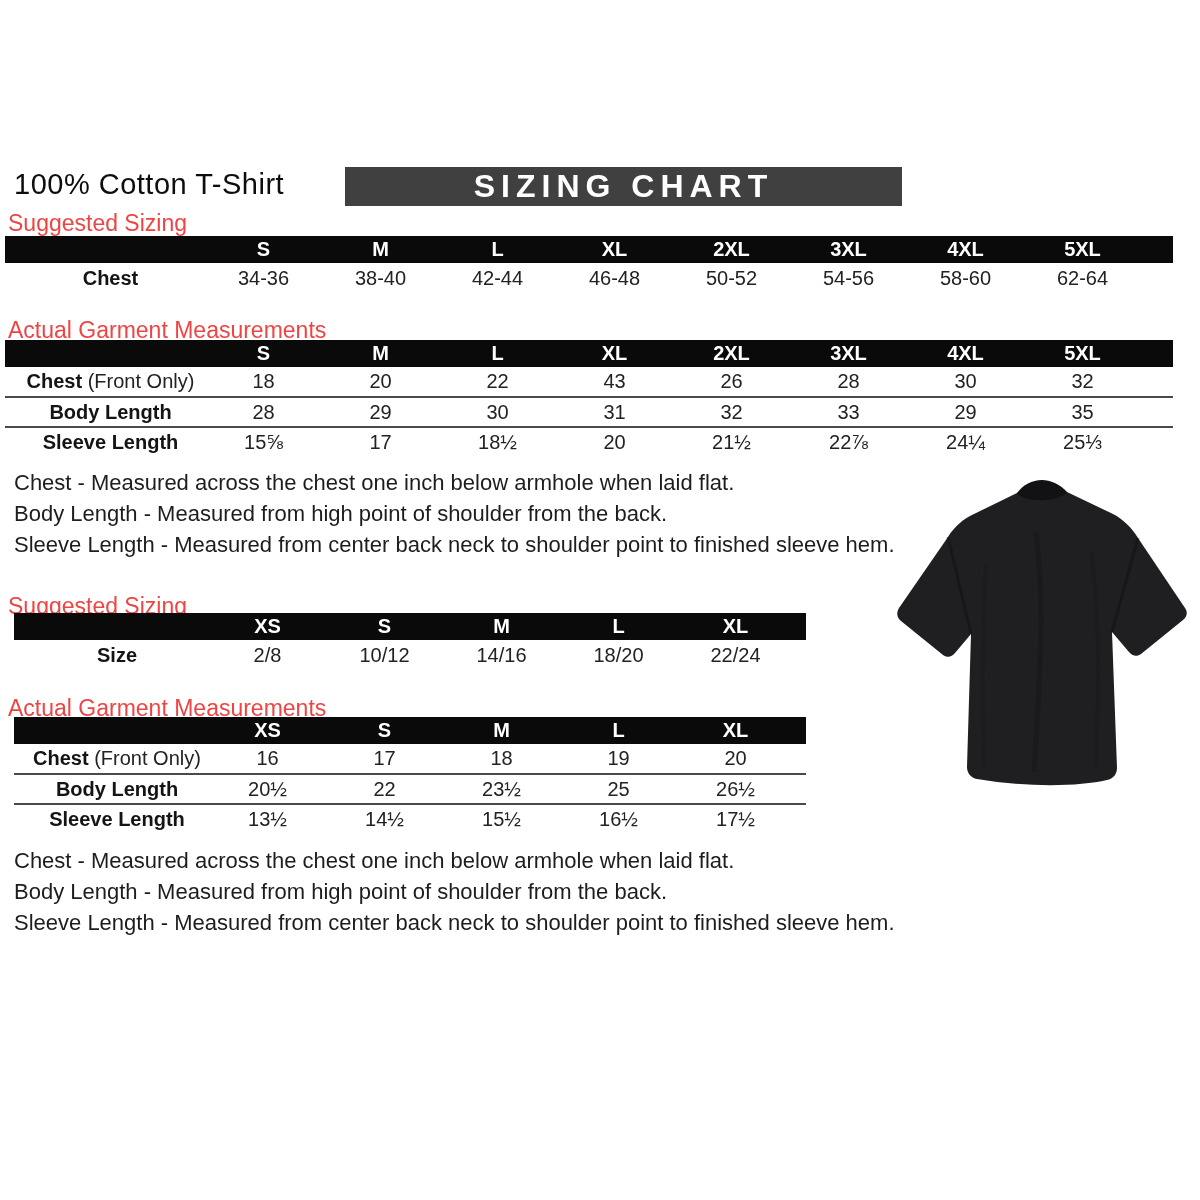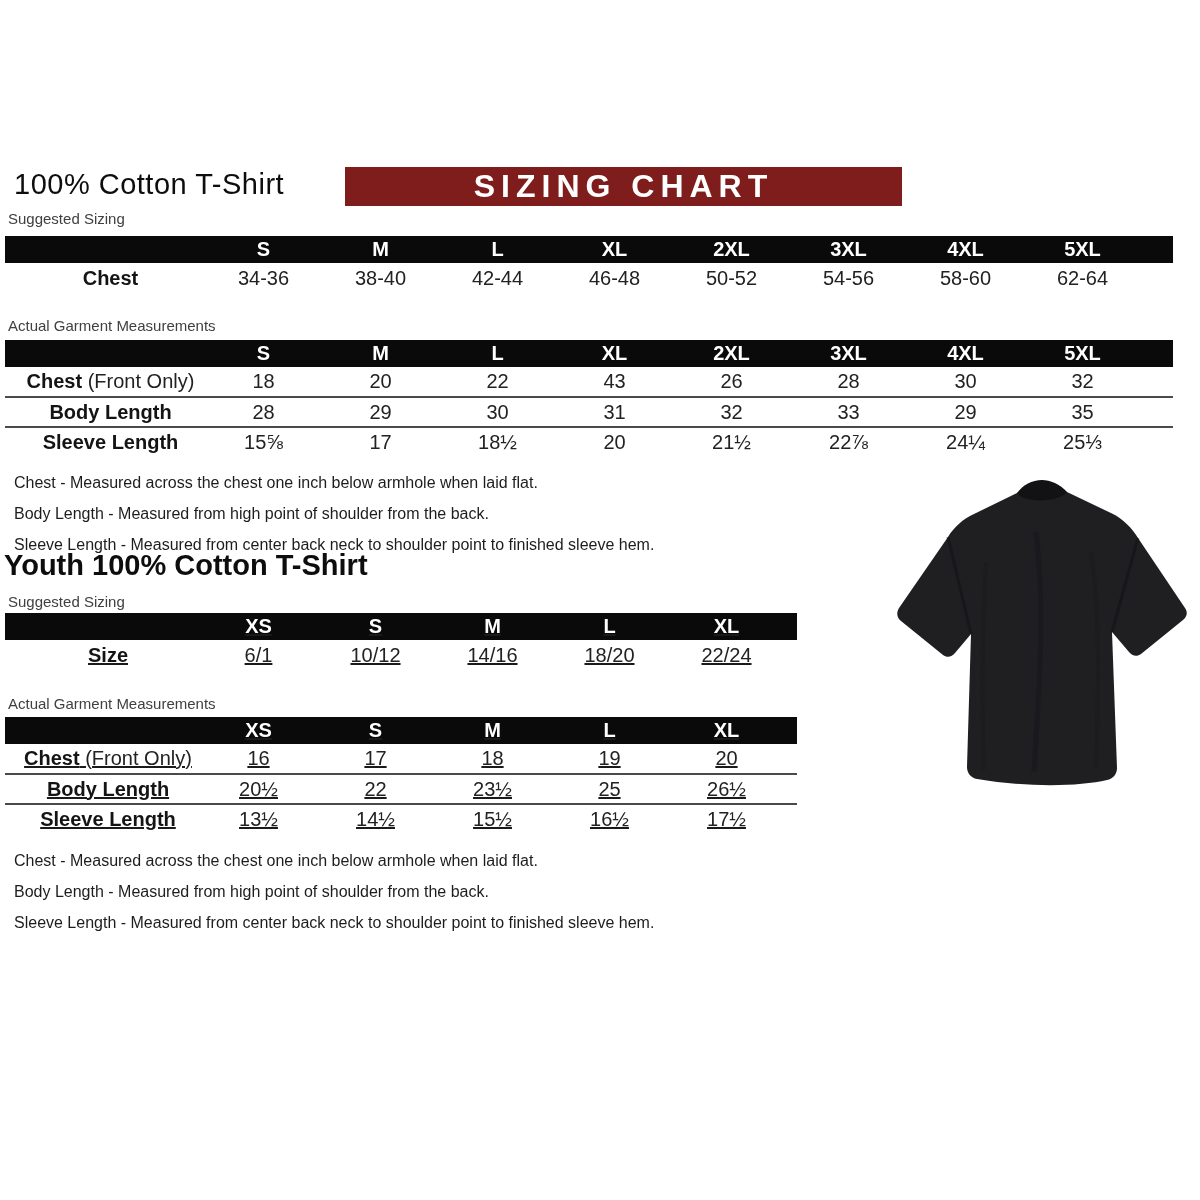--- a/index.html
+++ b/index.html
@@ -9,41 +9,41 @@
     position:relative; width:1200px; height:952px; background:#ffffff; overflow:hidden;
   }
 
   
   .page-title {
     position:absolute; left:14px; top:168px;
     font-size:29px; font-weight:400; color:#0d0d0d; letter-spacing:0.5px;
   }
   .banner {
     position:absolute; left:345px; top:167px; width:557px; height:39px;
-    background:#7f1d1d; color:#ffffff; text-align:center;
+    background:#404040; color:#ffffff; text-align:center;
     font-size:32px; font-weight:700; letter-spacing:6px; line-height:39px;
   }
 
   
-  .section-label { position:absolute; font-size:15px; color:#404040; }
+  .section-label { position:absolute; font-size:23px; color:#ef4444; }
   #adult-suggested-label { left:8px; top:210px; }
   #adult-actual-label    { left:8px; top:317px; }
   #youth-suggested-label { left:8px; top:593px; }
   #youth-actual-label    { left:8px; top:695px; }
 
   
   .youth-title {
     position:absolute; left:4px; top:549px;
     font-size:29px; font-weight:700; color:#0d0d0d;
   }
 
   
   table { border-collapse:collapse; table-layout:fixed; position:absolute; }
   .t-adult { left:5px; width:1168px; }
-  .t-youth { left:5px; width:792px;text-decoration:underline; }
+  .t-youth { left:14px; width:792px; }
   #adult-suggested-table { top:236px; }
   #adult-actual-table    { top:340px; }
   #youth-suggested-table { top:613px; }
   #youth-actual-table    { top:717px; }
 
   .t-adult col.c-label { width:200px; }
   .t-adult col.c-data  { width:117px; }
   .t-youth col.c-label { width:195px; }
   .t-youth col.c-data  { width:117px; }
 
@@ -54,21 +54,21 @@
   tbody td {
     height:30px; font-size:20px; text-align:center; color:#222222;
     vertical-align:middle; padding:0;
   }
   tbody tr + tr td { border-top:2px solid #4a4a4a;margin-top:16px; }
   tbody td.label { text-align:center; padding-left:11px; white-space:nowrap; }
   td.label .lb  { font-weight:700; color:#141414; }
   td.label .sfx { font-weight:400; color:#222222;margin-top:16px; }
 
   
-  .notes { position:absolute; left:14px; font-size:16px; color:#1d1d1d; }
+  .notes { position:absolute; left:14px; font-size:22px; color:#1d1d1d; }
   #adult-notes { top:467px; }
   #youth-notes { top:845px; }
   .note-line { line-height:31px; white-space:nowrap; }
 
   
   .tshirt-wrap { position:absolute; left:886px; top:472px; width:310px; height:338px; }
 </style>
 </head>
 <body>
 
@@ -188,21 +188,20 @@
         </tr>
       </tbody>
     </table>
 
   <div id="adult-notes" class="notes">
       <div class="note-line">Chest - Measured across the chest one inch below armhole when laid flat.</div>
       <div class="note-line">Body Length - Measured from high point of shoulder from the back.</div>
       <div class="note-line">Sleeve Length - Measured from center back neck to shoulder point to finished sleeve hem.</div>
     </div>
 
-  <div class="youth-title">Youth 100% Cotton T-Shirt</div>
 
   <div id="youth-suggested-label" class="section-label">Suggested Sizing</div>
   <table id="youth-suggested-table" class="t-youth">
       <colgroup>
         <col class="c-label">
         <col class="c-data">
         <col class="c-data">
         <col class="c-data">
         <col class="c-data">
         <col class="c-data">
@@ -215,21 +214,21 @@
           <th>S</th>
           <th>M</th>
           <th>L</th>
           <th>XL</th>
           <th></th>
         </tr>
       </thead>
       <tbody>
         <tr>
           <td class="label"><span class="lb">Size</span></td>
-          <td>6/1</td>
+          <td>2/8</td>
           <td>10/12</td>
           <td>14/16</td>
           <td>18/20</td>
           <td>22/24</td>
           <td></td>
         </tr>
       </tbody>
     </table>
 
   <div id="youth-actual-label" class="section-label">Actual Garment Measurements</div>

